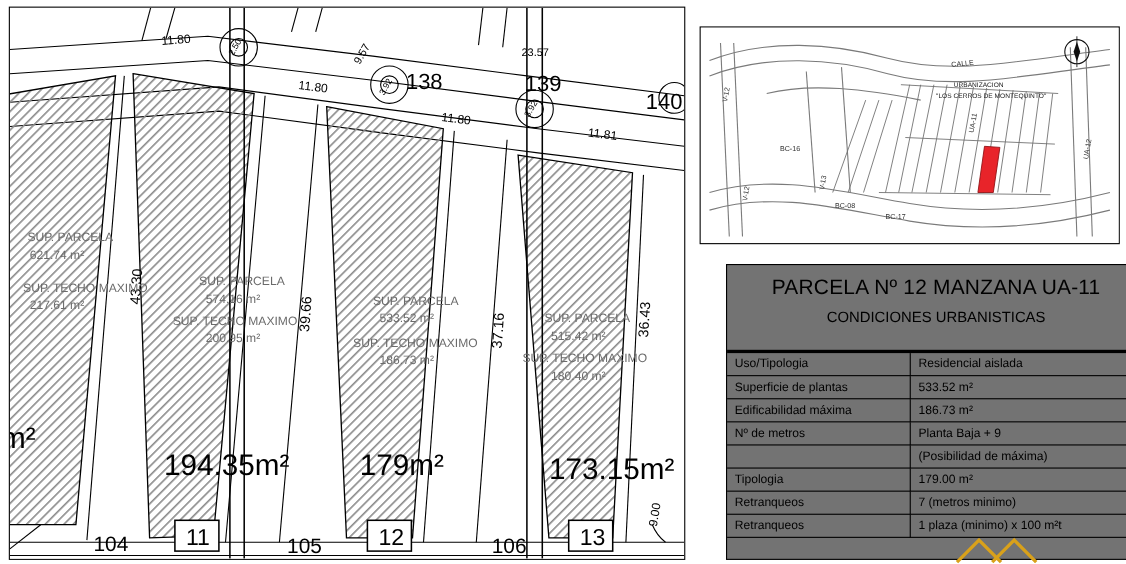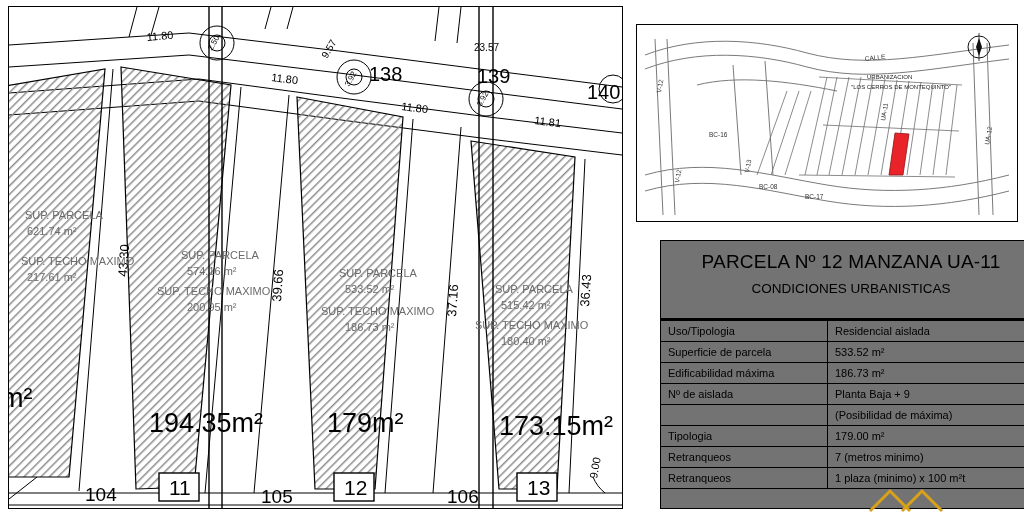--- a/index.html
+++ b/index.html
@@ -261,29 +261,29 @@
   <div class="info-panel">
     <div class="info-title">PARCELA Nº 12 MANZANA UA-11</div>
     <div class="info-sub">CONDICIONES URBANISTICAS</div>
     <table class="cond">
       <tbody>
         <tr>
           <td class="k nb">Uso/Tipologia</td>
           <td class="nb">Residencial aislada</td>
         </tr>
         <tr>
-          <td class="k">Superficie de parcela</td>
+          <td class="k">Superficie de plantas</td>
           <td>533.52 m²</td>
         </tr>
         <tr>
           <td class="k">Edificabilidad máxima</td>
           <td>186.73 m²</td>
         </tr>
         <tr>
-          <td class="k">Nº de aislada</td>
+          <td class="k">Nº de metros</td>
           <td>Planta Baja + 9</td>
         </tr>
         <tr>
           <td class="k" style="border-top:none"></td>
           <td style="border-top:none">(Posibilidad de máxima)</td>
         </tr>
         <tr>
           <td class="k">Tipologia</td>
           <td>179.00 m²</td>
         </tr>

